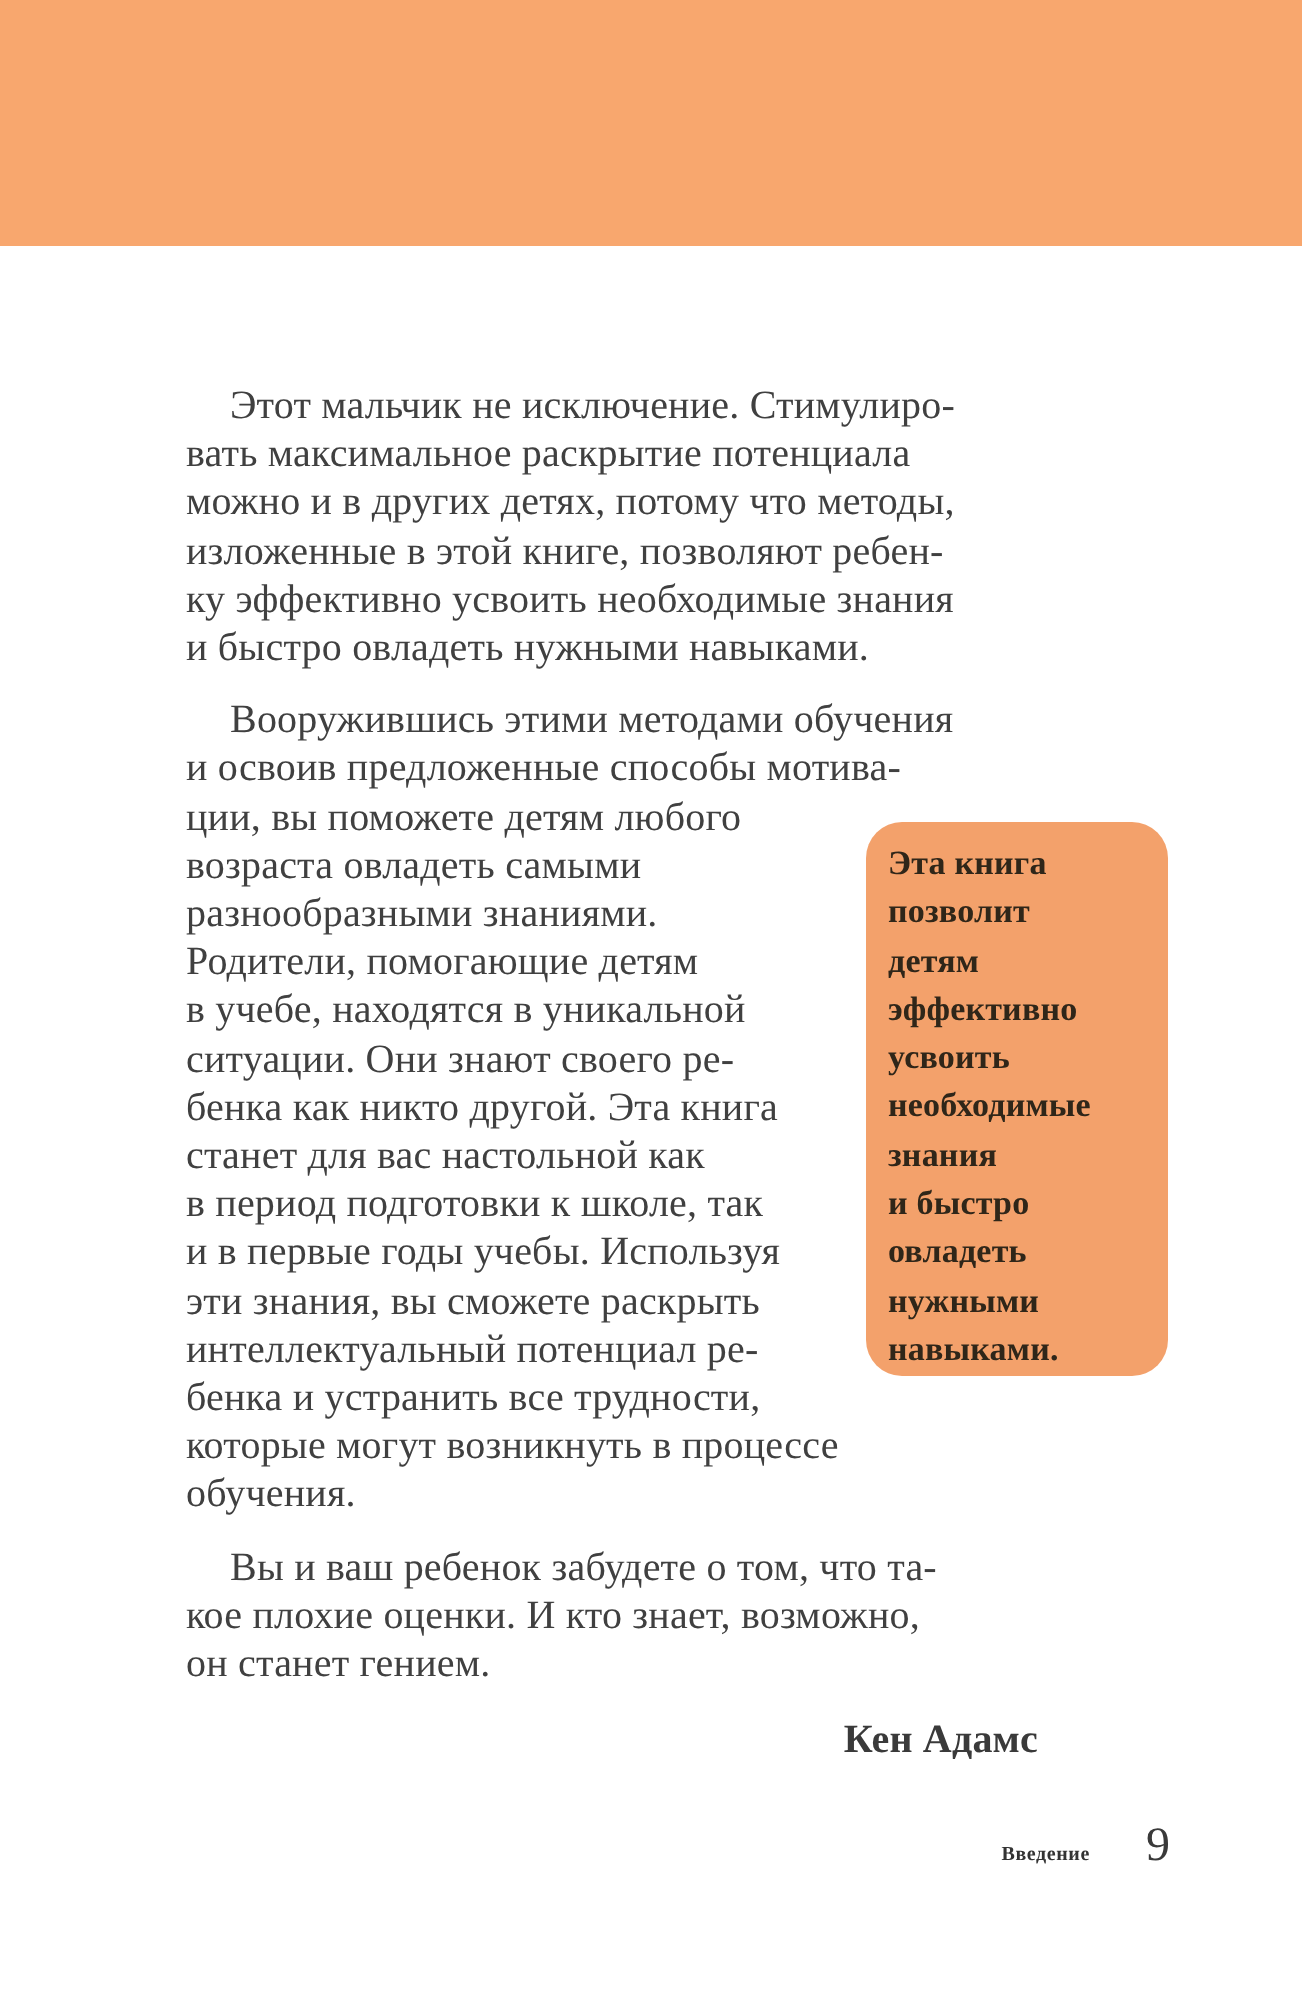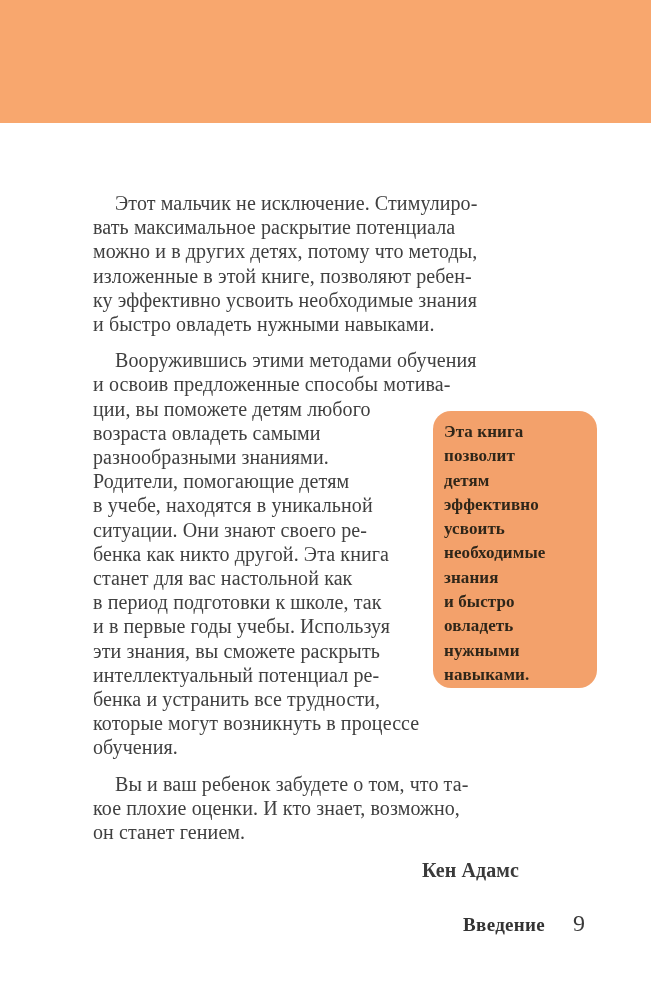--- a/index.html
+++ b/index.html
@@ -31,21 +31,21 @@
   }
   .para {
     white-space: pre-line;
     text-indent: 22px;
     margin-bottom: 12px;
   }
   .callout {
     position: absolute;
     left: 433px;
     top: 411px;
-    width: 164px;
+    width: 151px;
     height: 277px;
     background: #F3A16B;
     border-radius: 18px;
     padding: 9px 6px 0 11px;
     font-size: 17px;
     font-weight: bold;
     line-height: 24.3px;
     color: #2f2619;
     white-space: pre-line;
     letter-spacing: 0.1px;
@@ -59,21 +59,21 @@
   }
   .footer {
     position: absolute;
     right: 66px;
     top: 910px;
     display: flex;
     align-items: baseline;
     gap: 28px;
   }
   .footer .chapter {
-    font-size: 19px;
+    font-size: 10px;
     font-weight: bold;
     color: #333333;
     letter-spacing: 0.3px;
   }
   .footer .pagenum {
     font-size: 24px;
     font-weight: 400;
     color: #3a3a3a;
   }
 </style>

